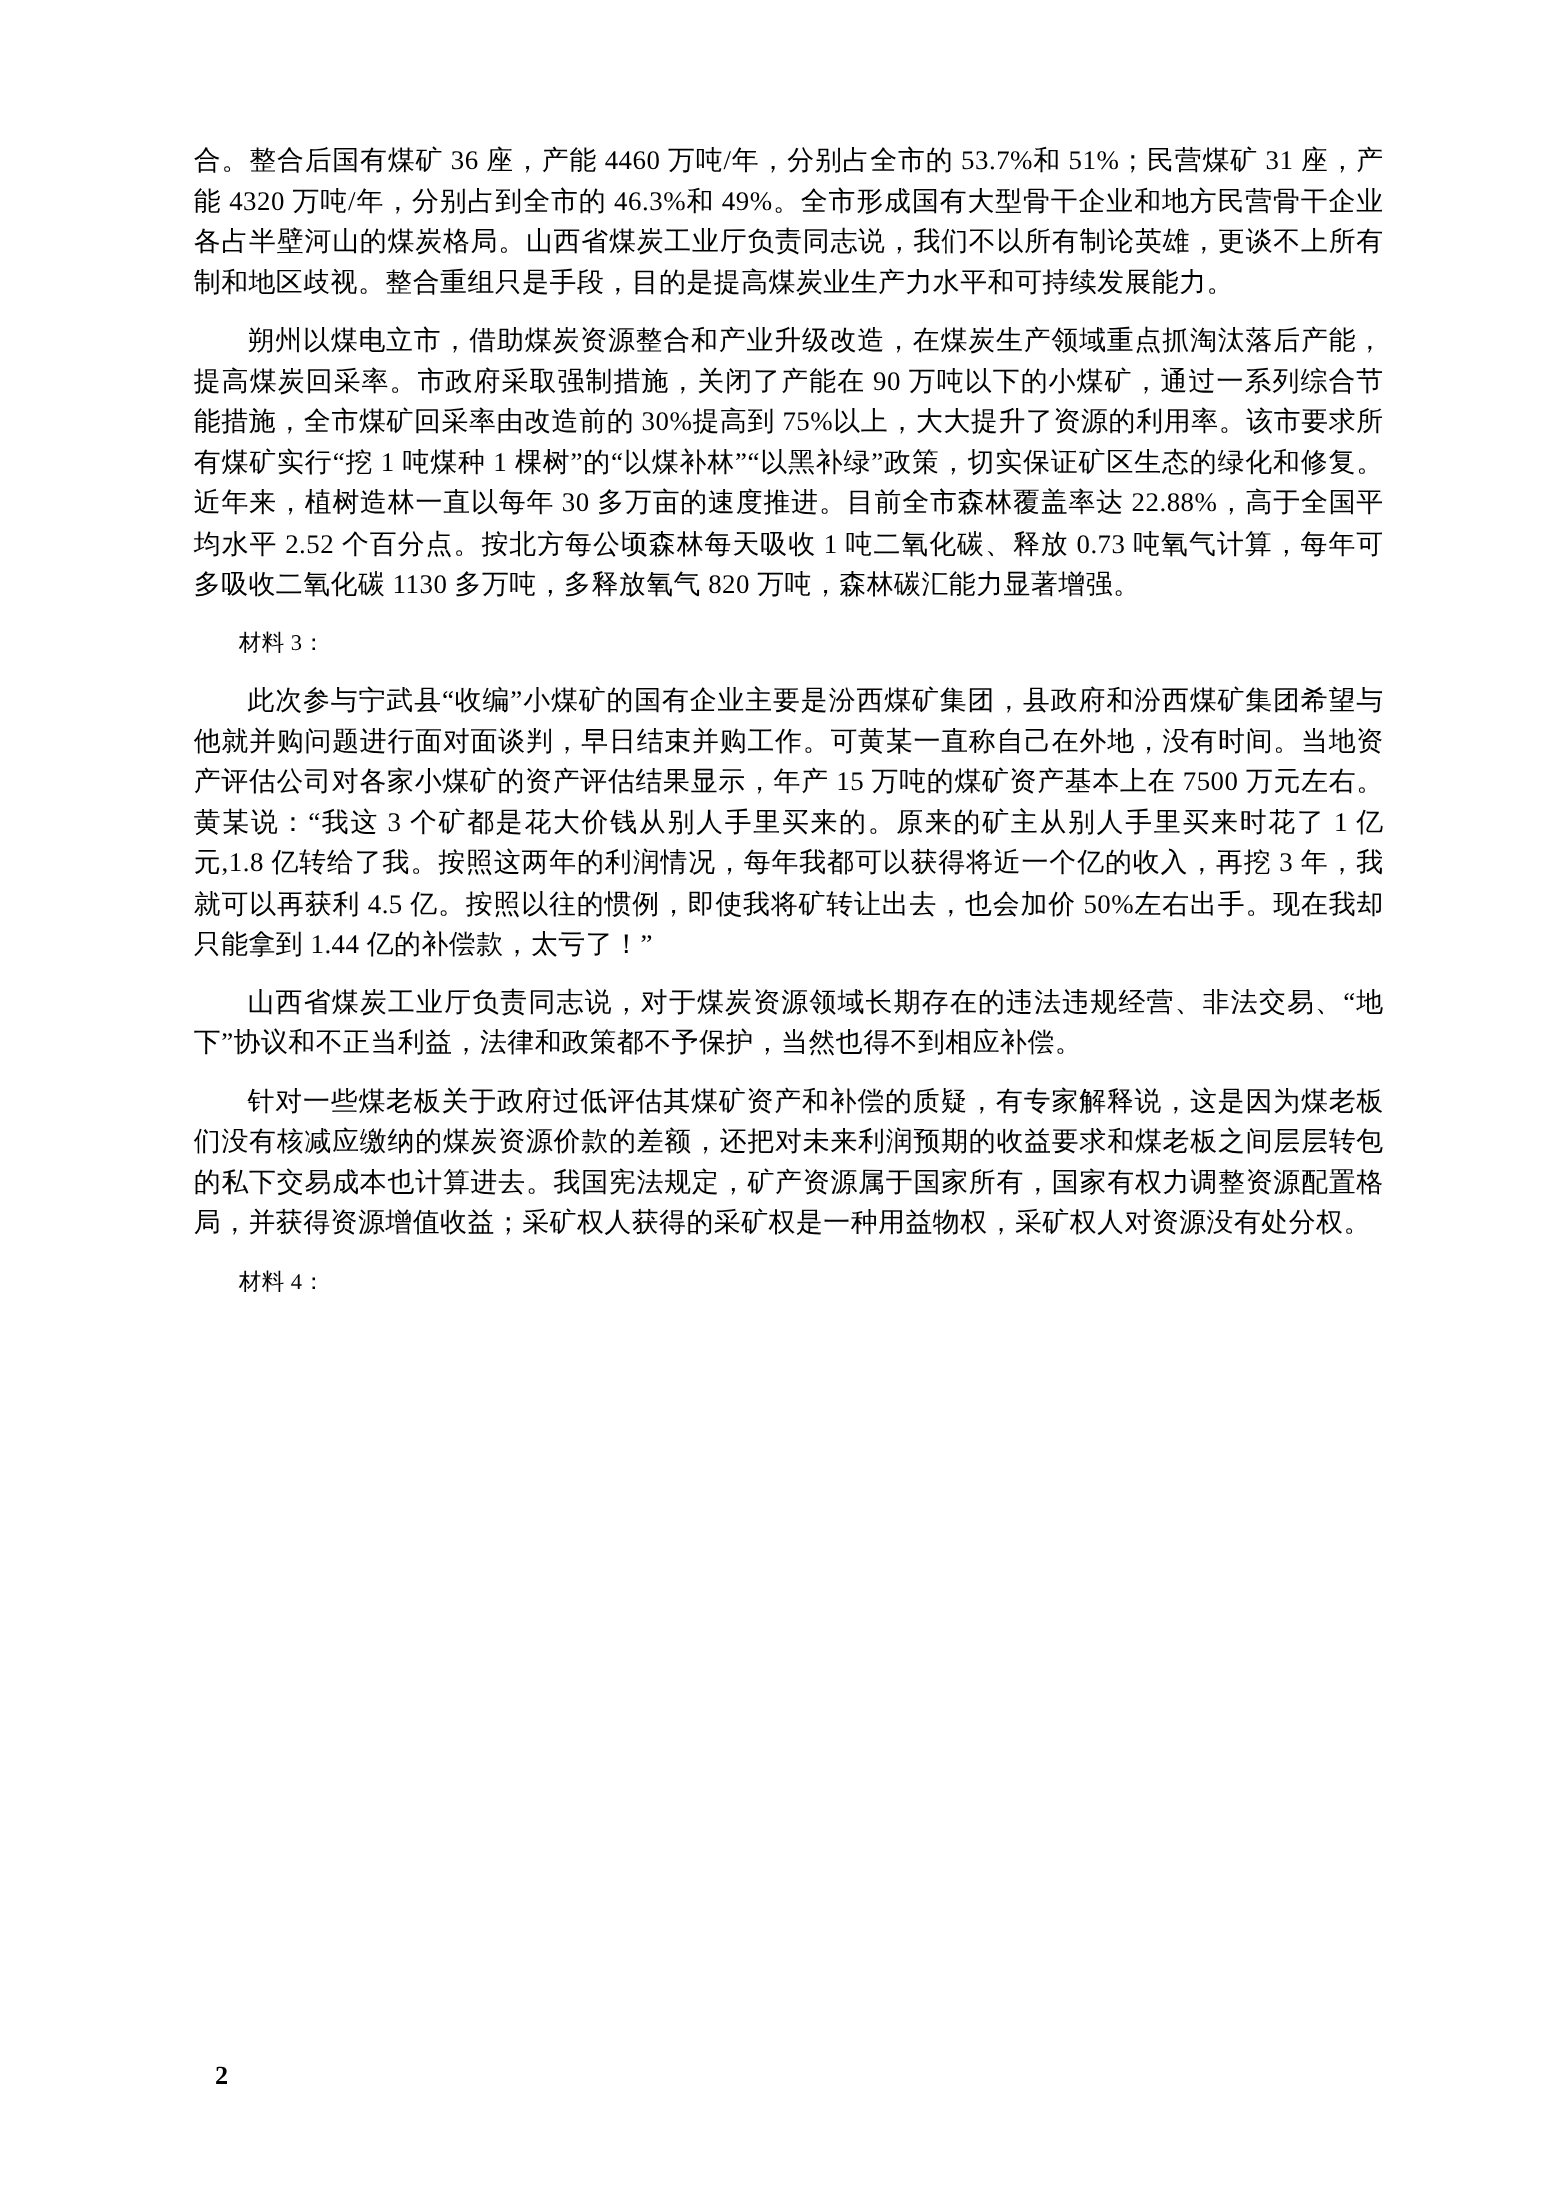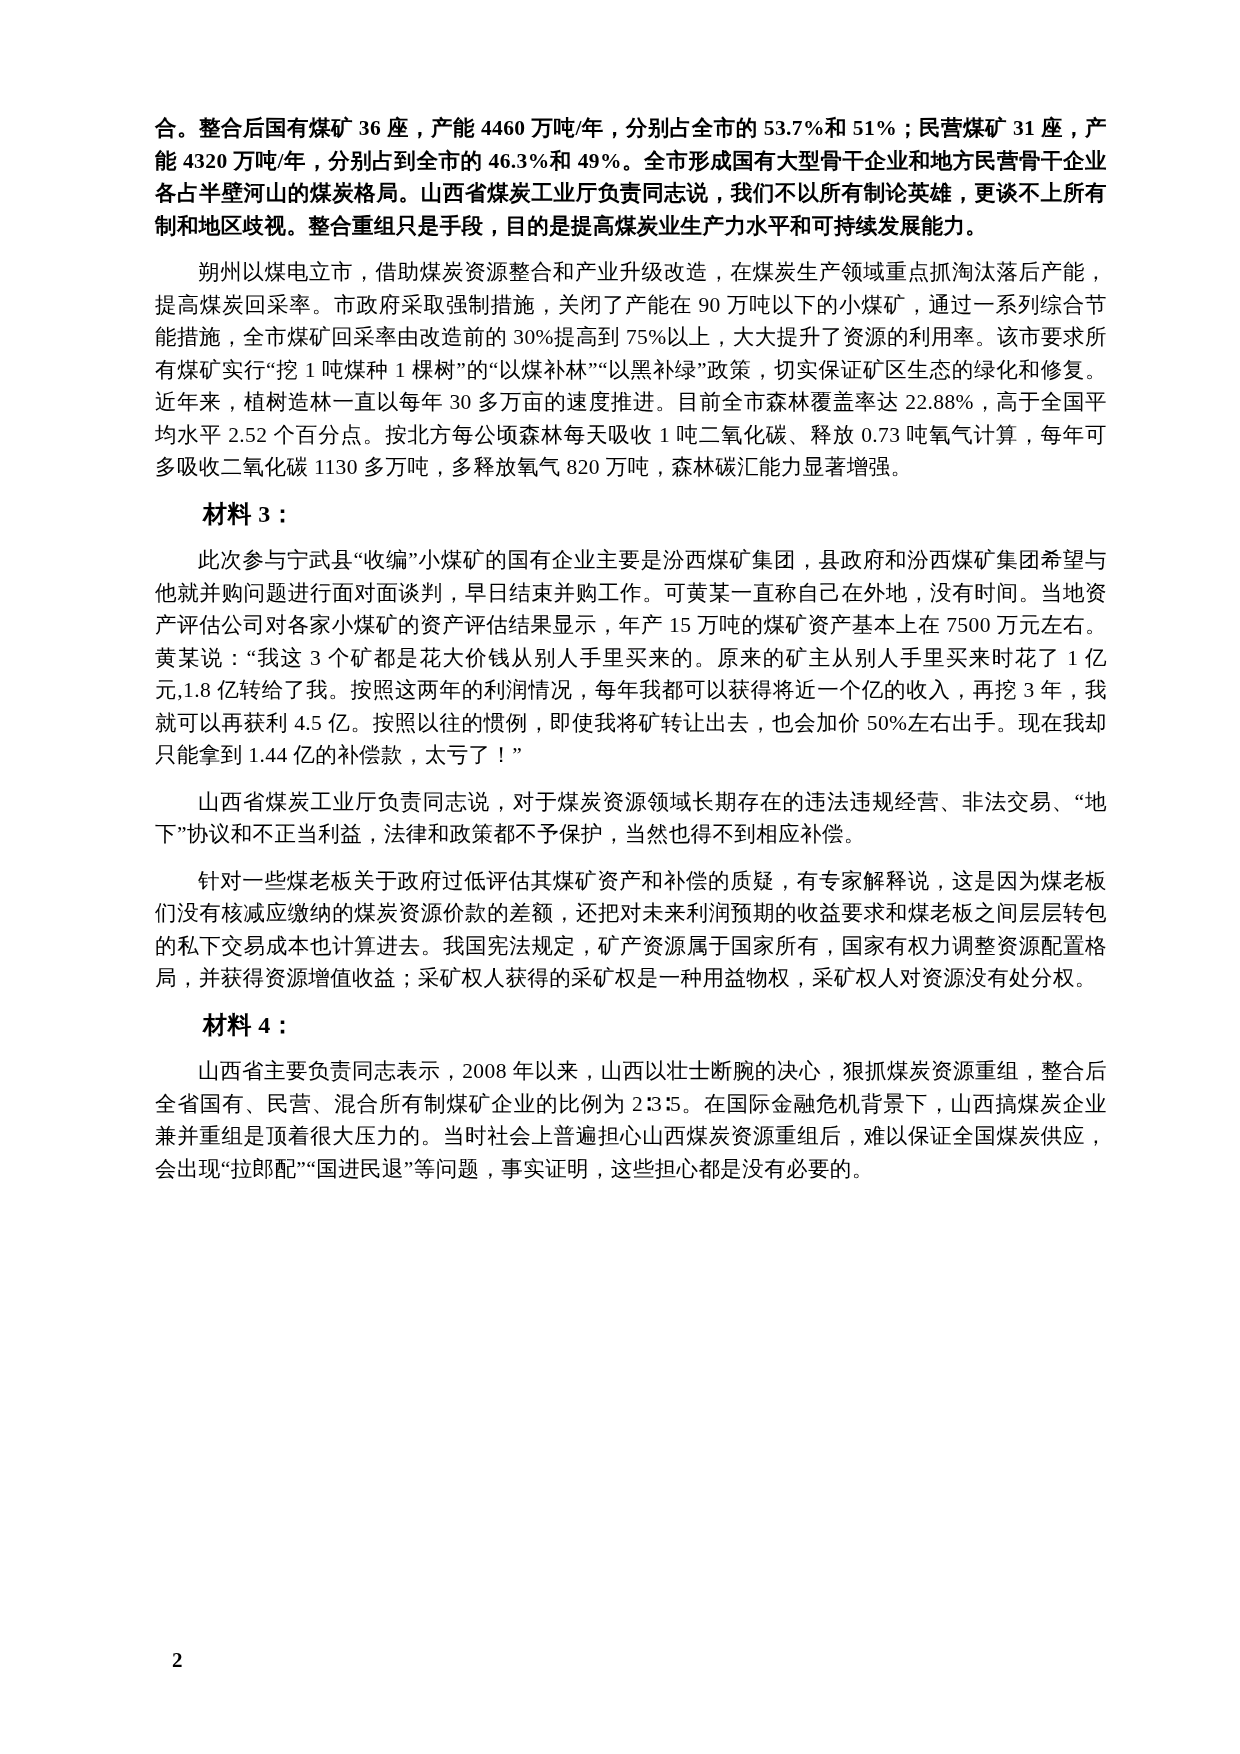--- a/index.html
+++ b/index.html
@@ -31,27 +31,26 @@
     line-height: 32.5px;
     text-align: justify;
     letter-spacing: 0.4px;
   }
   .doc p.para {
     margin: 0 0 14px 0;
     text-indent: 2em;
   }
   .doc p.para.continuation {
     text-indent: 0;
-    font-weight: bold;
   }
   .doc h3.material-heading {
     margin: 0 0 14px 0;
-    font-size: 24px;
+    font-size: 18px;
     line-height: 32.5px;
-    font-weight: bold;
+    font-weight: normal;
     text-indent: 2em;
   }
   .footer {
     position: absolute;
     left: 172px;
     top: 1648px;
   }
   .page-number {
     font-size: 21px;
     font-weight: bold;
@@ -63,18 +62,17 @@
 
 <div class="page">
   <main class="doc" id="doc-body">
       <p class="para continuation">合。整合后国有煤矿 36 座，产能 4460 万吨/年，分别占全市的 53.7%和 51%；民营煤矿 31 座，产能 4320 万吨/年，分别占到全市的 46.3%和 49%。全市形成国有大型骨干企业和地方民营骨干企业各占半壁河山的煤炭格局。山西省煤炭工业厅负责同志说，我们不以所有制论英雄，更谈不上所有制和地区歧视。整合重组只是手段，目的是提高煤炭业生产力水平和可持续发展能力。</p>
       <p class="para">朔州以煤电立市，借助煤炭资源整合和产业升级改造，在煤炭生产领域重点抓淘汰落后产能，提高煤炭回采率。市政府采取强制措施，关闭了产能在 90 万吨以下的小煤矿，通过一系列综合节能措施，全市煤矿回采率由改造前的 30%提高到 75%以上，大大提升了资源的利用率。该市要求所有煤矿实行“挖 1 吨煤种 1 棵树”的“以煤补林”“以黑补绿”政策，切实保证矿区生态的绿化和修复。近年来，植树造林一直以每年 30 多万亩的速度推进。目前全市森林覆盖率达 22.88%，高于全国平均水平 2.52 个百分点。按北方每公顷森林每天吸收 1 吨二氧化碳、释放 0.73 吨氧气计算，每年可多吸收二氧化碳 1130 多万吨，多释放氧气 820 万吨，森林碳汇能力显著增强。</p>
       <h3 class="material-heading">材料 3：</h3>
       <p class="para">此次参与宁武县“收编”小煤矿的国有企业主要是汾西煤矿集团，县政府和汾西煤矿集团希望与他就并购问题进行面对面谈判，早日结束并购工作。可黄某一直称自己在外地，没有时间。当地资产评估公司对各家小煤矿的资产评估结果显示，年产 15 万吨的煤矿资产基本上在 7500 万元左右。黄某说：“我这 3 个矿都是花大价钱从别人手里买来的。原来的矿主从别人手里买来时花了 1 亿元,1.8 亿转给了我。按照这两年的利润情况，每年我都可以获得将近一个亿的收入，再挖 3 年，我就可以再获利 4.5 亿。按照以往的惯例，即使我将矿转让出去，也会加价 50%左右出手。现在我却只能拿到 1.44 亿的补偿款，太亏了！”</p>
       <p class="para">山西省煤炭工业厅负责同志说，对于煤炭资源领域长期存在的违法违规经营、非法交易、“地下”协议和不正当利益，法律和政策都不予保护，当然也得不到相应补偿。</p>
       <p class="para">针对一些煤老板关于政府过低评估其煤矿资产和补偿的质疑，有专家解释说，这是因为煤老板们没有核减应缴纳的煤炭资源价款的差额，还把对未来利润预期的收益要求和煤老板之间层层转包的私下交易成本也计算进去。我国宪法规定，矿产资源属于国家所有，国家有权力调整资源配置格局，并获得资源增值收益；采矿权人获得的采矿权是一种用益物权，采矿权人对资源没有处分权。</p>
       <h3 class="material-heading">材料 4：</h3>
-      <p class="para">山西省主要负责同志表示，2008 年以来，山西以壮士断腕的决心，狠抓煤炭资源重组，整合后全省国有、民营、混合所有制煤矿企业的比例为 2∶3∶5。在国际金融危机背景下，山西搞煤炭企业兼并重组是顶着很大压力的。当时社会上普遍担心山西煤炭资源重组后，难以保证全国煤炭供应，会出现“拉郎配”“国进民退”等问题，事实证明，这些担心都是没有必要的。</p>
     </main>
   <footer class="footer">
     <span class="page-number">2</span>
   </footer>
 </div>
 
 </body></html>

